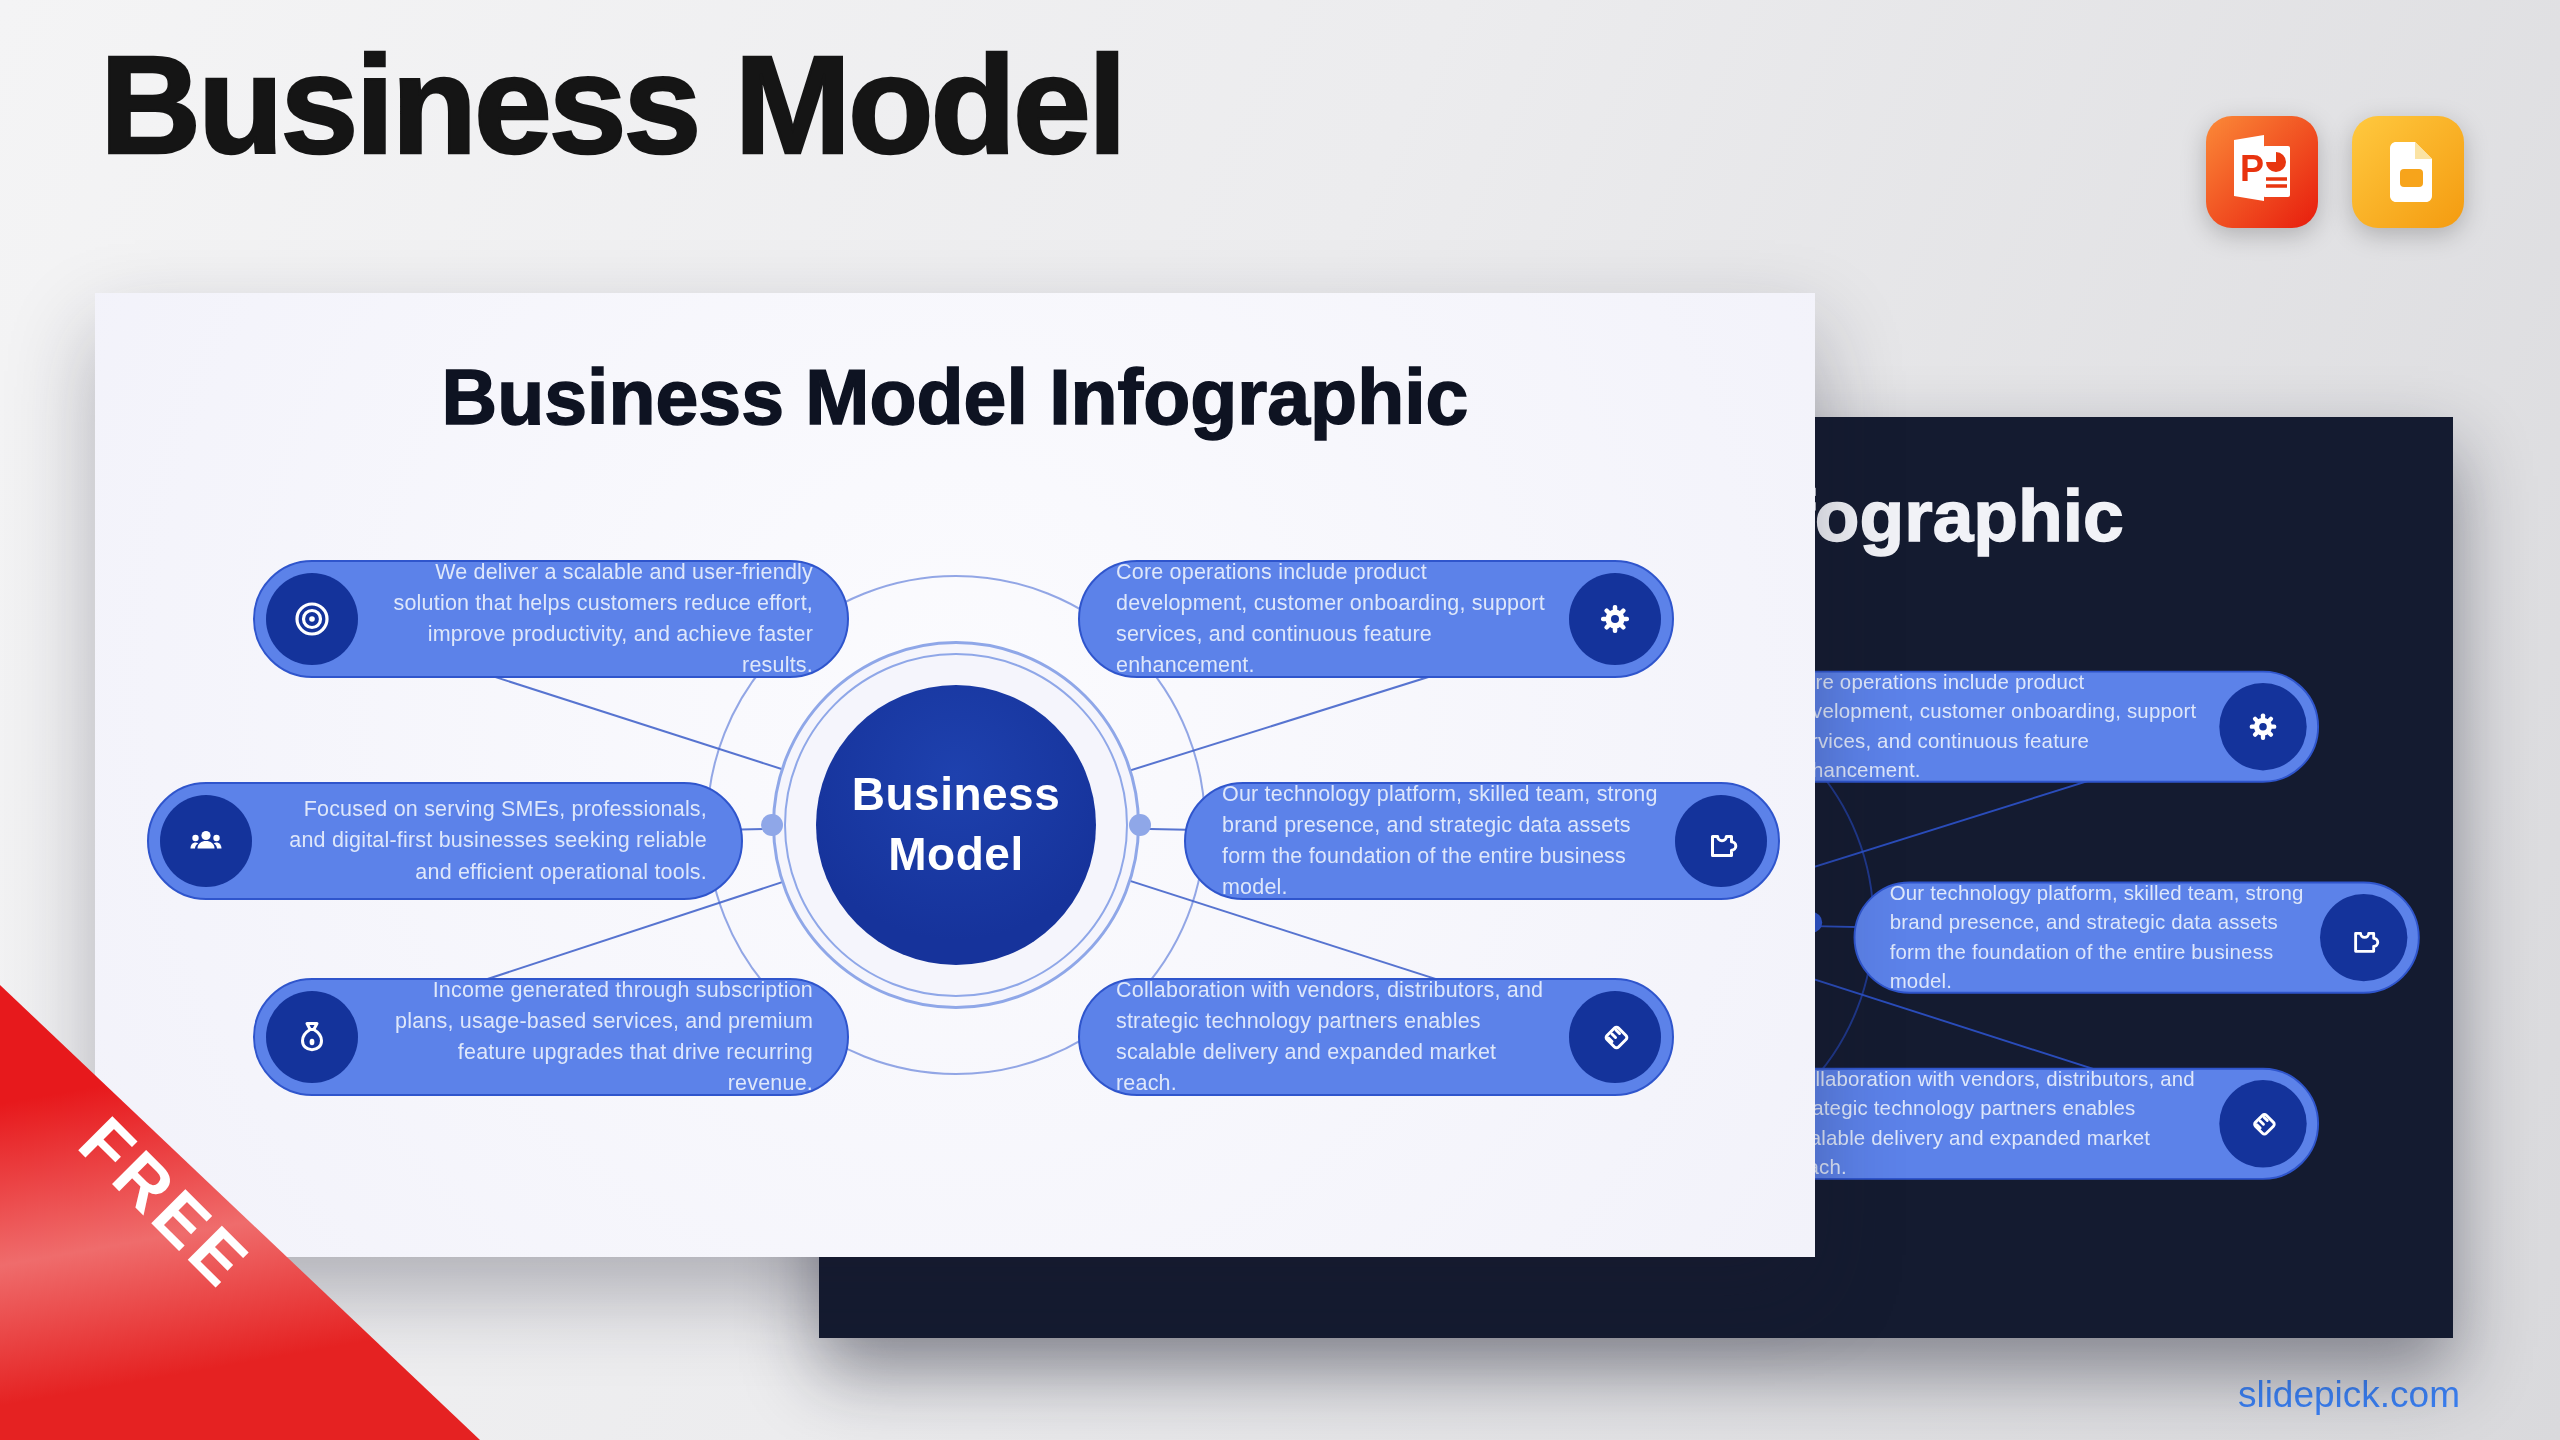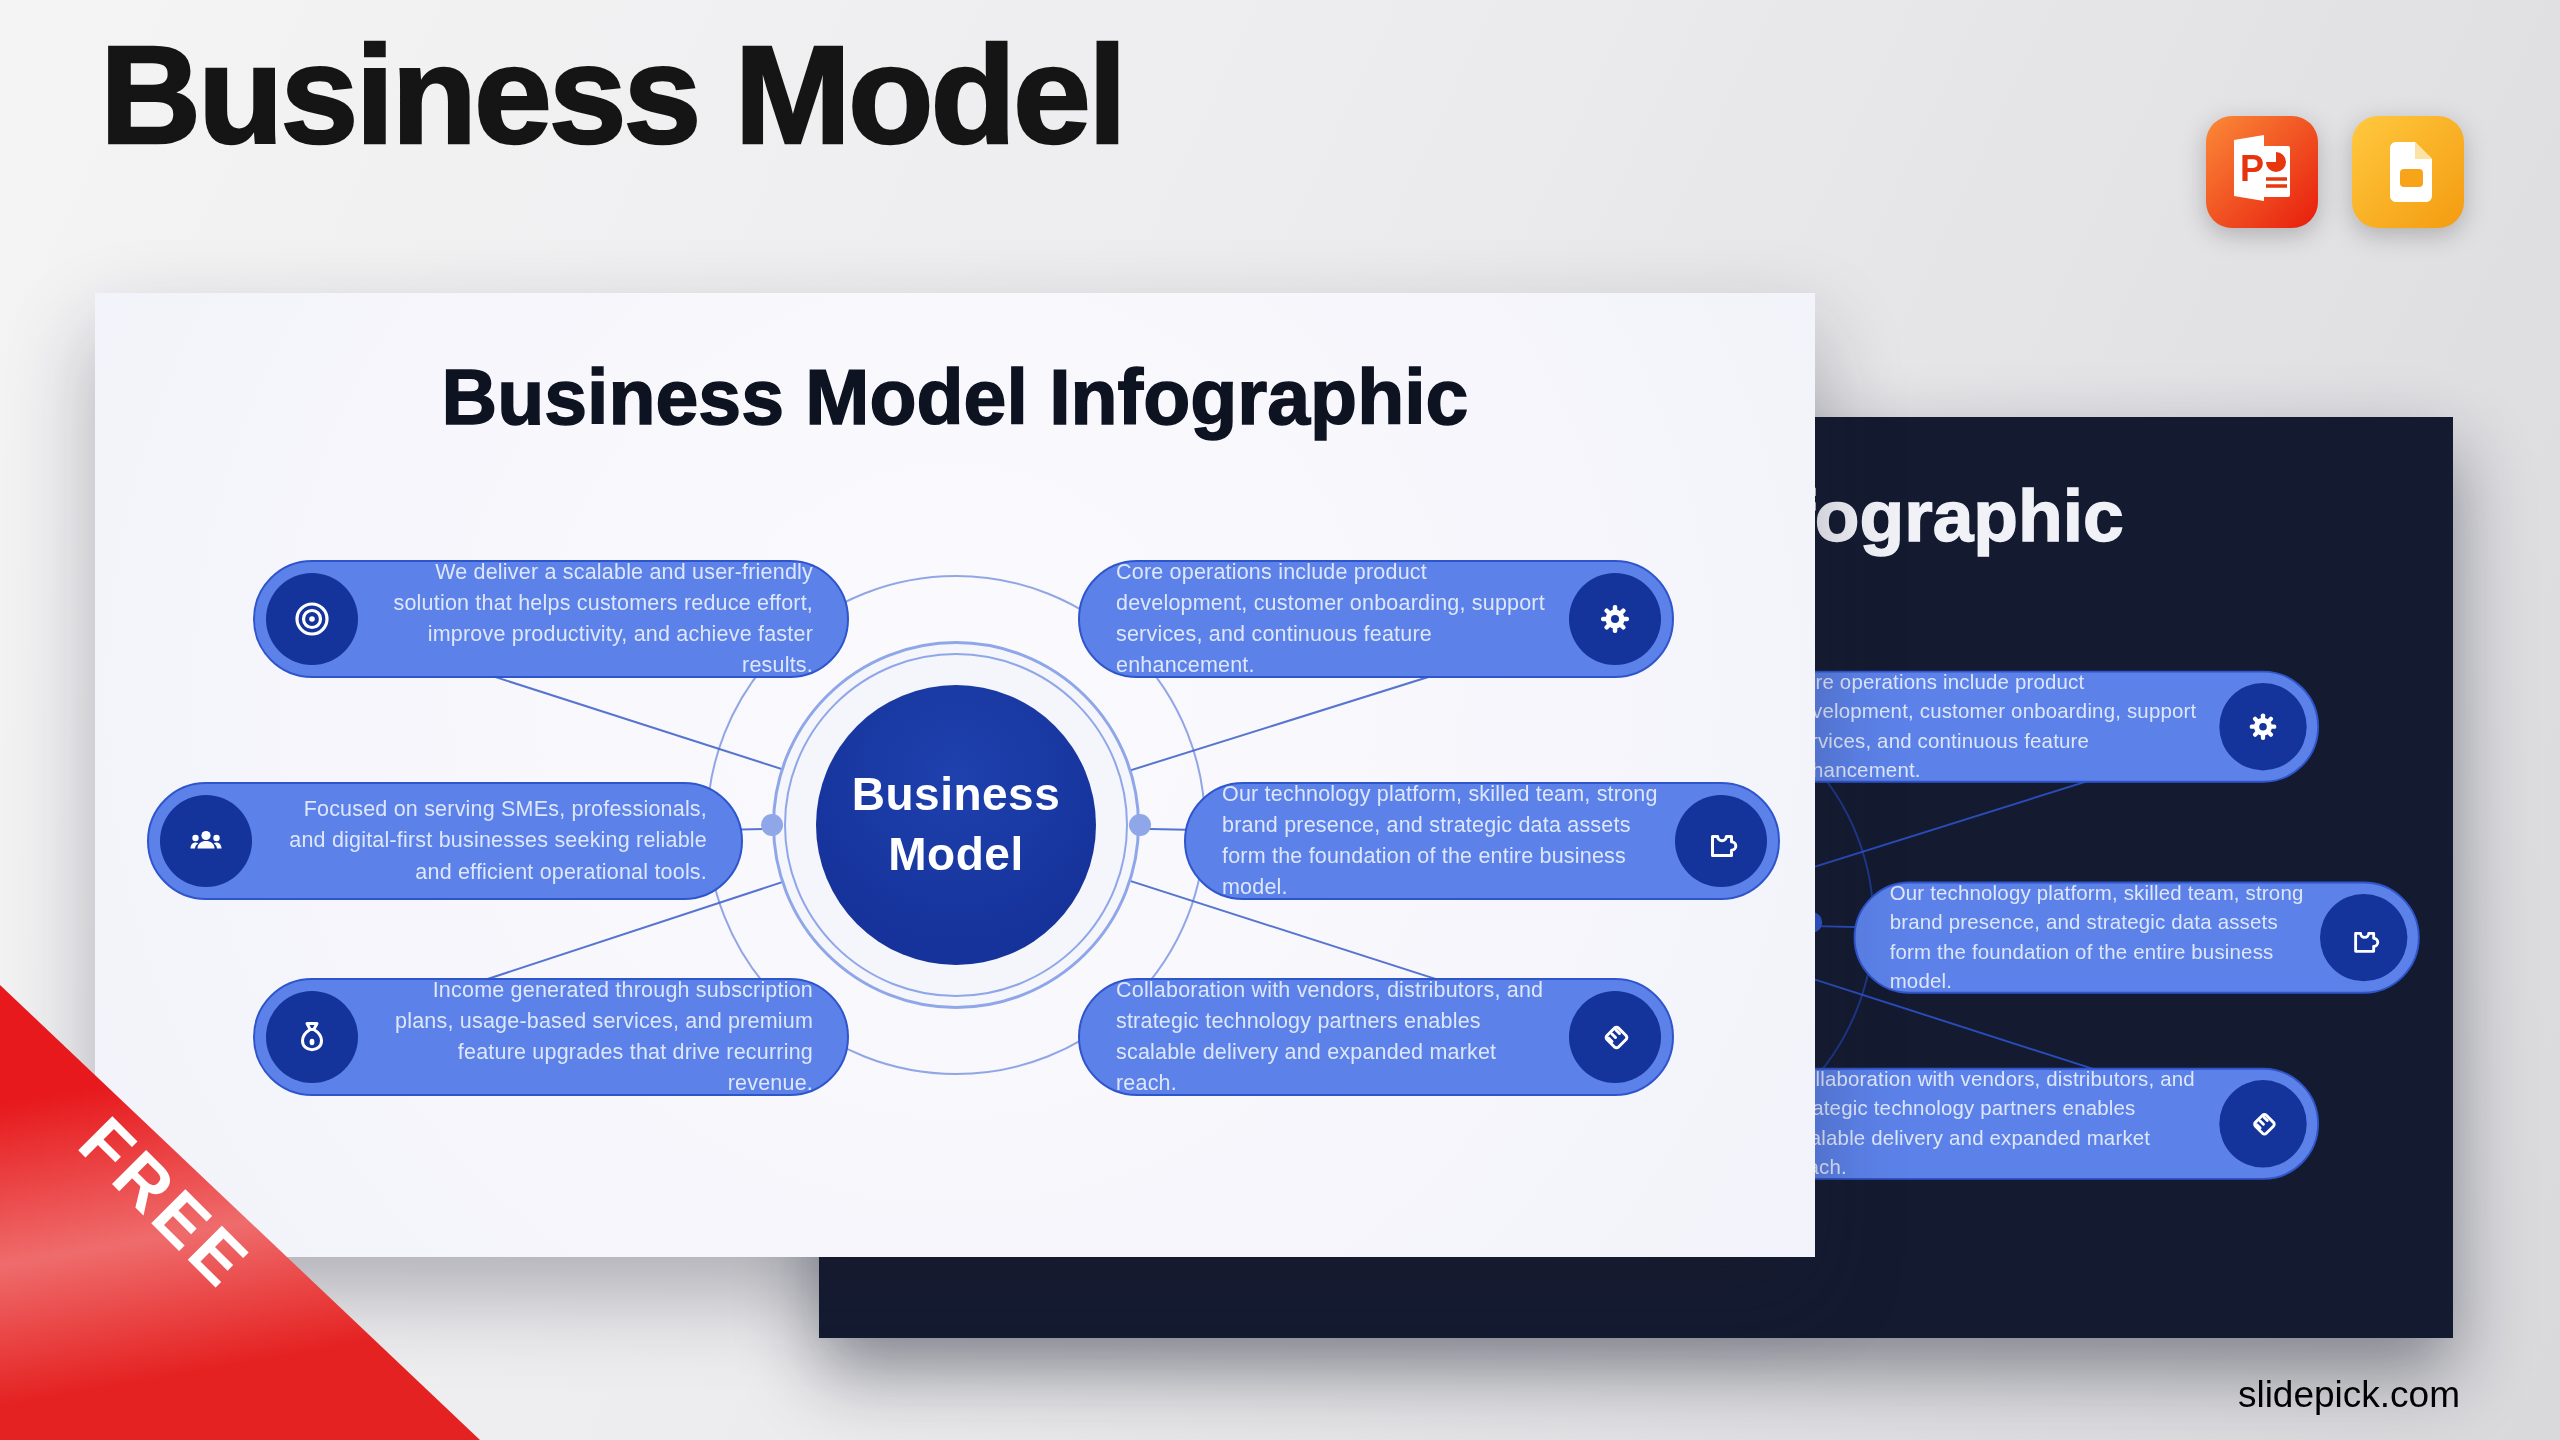--- a/index.html
+++ b/index.html
@@ -4,21 +4,21 @@
 <style>
   * { margin:0; padding:0; box-sizing:border-box; }
   html,body { width:2560px; height:1440px; overflow:hidden; }
   body {
     font-family:"Liberation Sans", sans-serif;
     background:linear-gradient(115deg,#F4F4F5 0%,#ECECEE 45%,#D9D9DC 100%);
     position:relative;
   }
 
   
-  .header { position:absolute; left:100px; top:14px; display:flex; align-items:baseline; gap:38px; z-index:40; }
+  .header { position:absolute; left:100px; top:24px; display:flex; align-items:baseline; gap:38px; z-index:40; }
   .header h1 { font-size:140px; font-weight:800; color:#151515; letter-spacing:-3px; -webkit-text-stroke:2.5px #151515; }
   .header .sub { font-size:76px; font-weight:300; color:#8B8B8B; letter-spacing:1px; }
   .appicons { position:absolute; right:96px; top:116px; display:flex; gap:34px; z-index:40; }
   .appicons svg { filter:drop-shadow(0 7px 12px rgba(0,0,0,.22)); }
 
   
   .slide { position:absolute; }
   .slide-content { position:relative; width:1720px; height:964px; }
   .slide.light {
     left:95px; top:293px; width:1720px; height:964px; z-index:20;
@@ -70,21 +70,21 @@
   .pill.left  .pill-text { text-align:right; padding:0 34px 0 14px; }
   .pill.right .pill-text { text-align:left;  padding:0 14px 0 36px; order:1; }
 
   
   .ribbon { position:absolute; left:0; top:985px; width:480px; height:455px; z-index:30;
     clip-path:polygon(0 0, 100% 100%, 0 100%);
     background:linear-gradient(170deg,#E7191C 22%,#EF6C6C 52%,#E52222 78%); }
   .ribbon span { position:absolute; left:35px; top:178px; width:260px; text-align:center;
     transform:rotate(45deg); color:#fff; font-size:70px; font-weight:800; letter-spacing:5px; }
 
-  .watermark { position:absolute; right:100px; bottom:24px; font-size:37px; color:#000000; z-index:5; }
+  .watermark { position:absolute; right:100px; bottom:24px; font-size:37px; color:#3b82f6; z-index:5; }
 </style>
 </head>
 <body>
 
 <div class="header">
   <h1>Business Model</h1>
 </div>
 
 <div class="appicons">
   <span>

